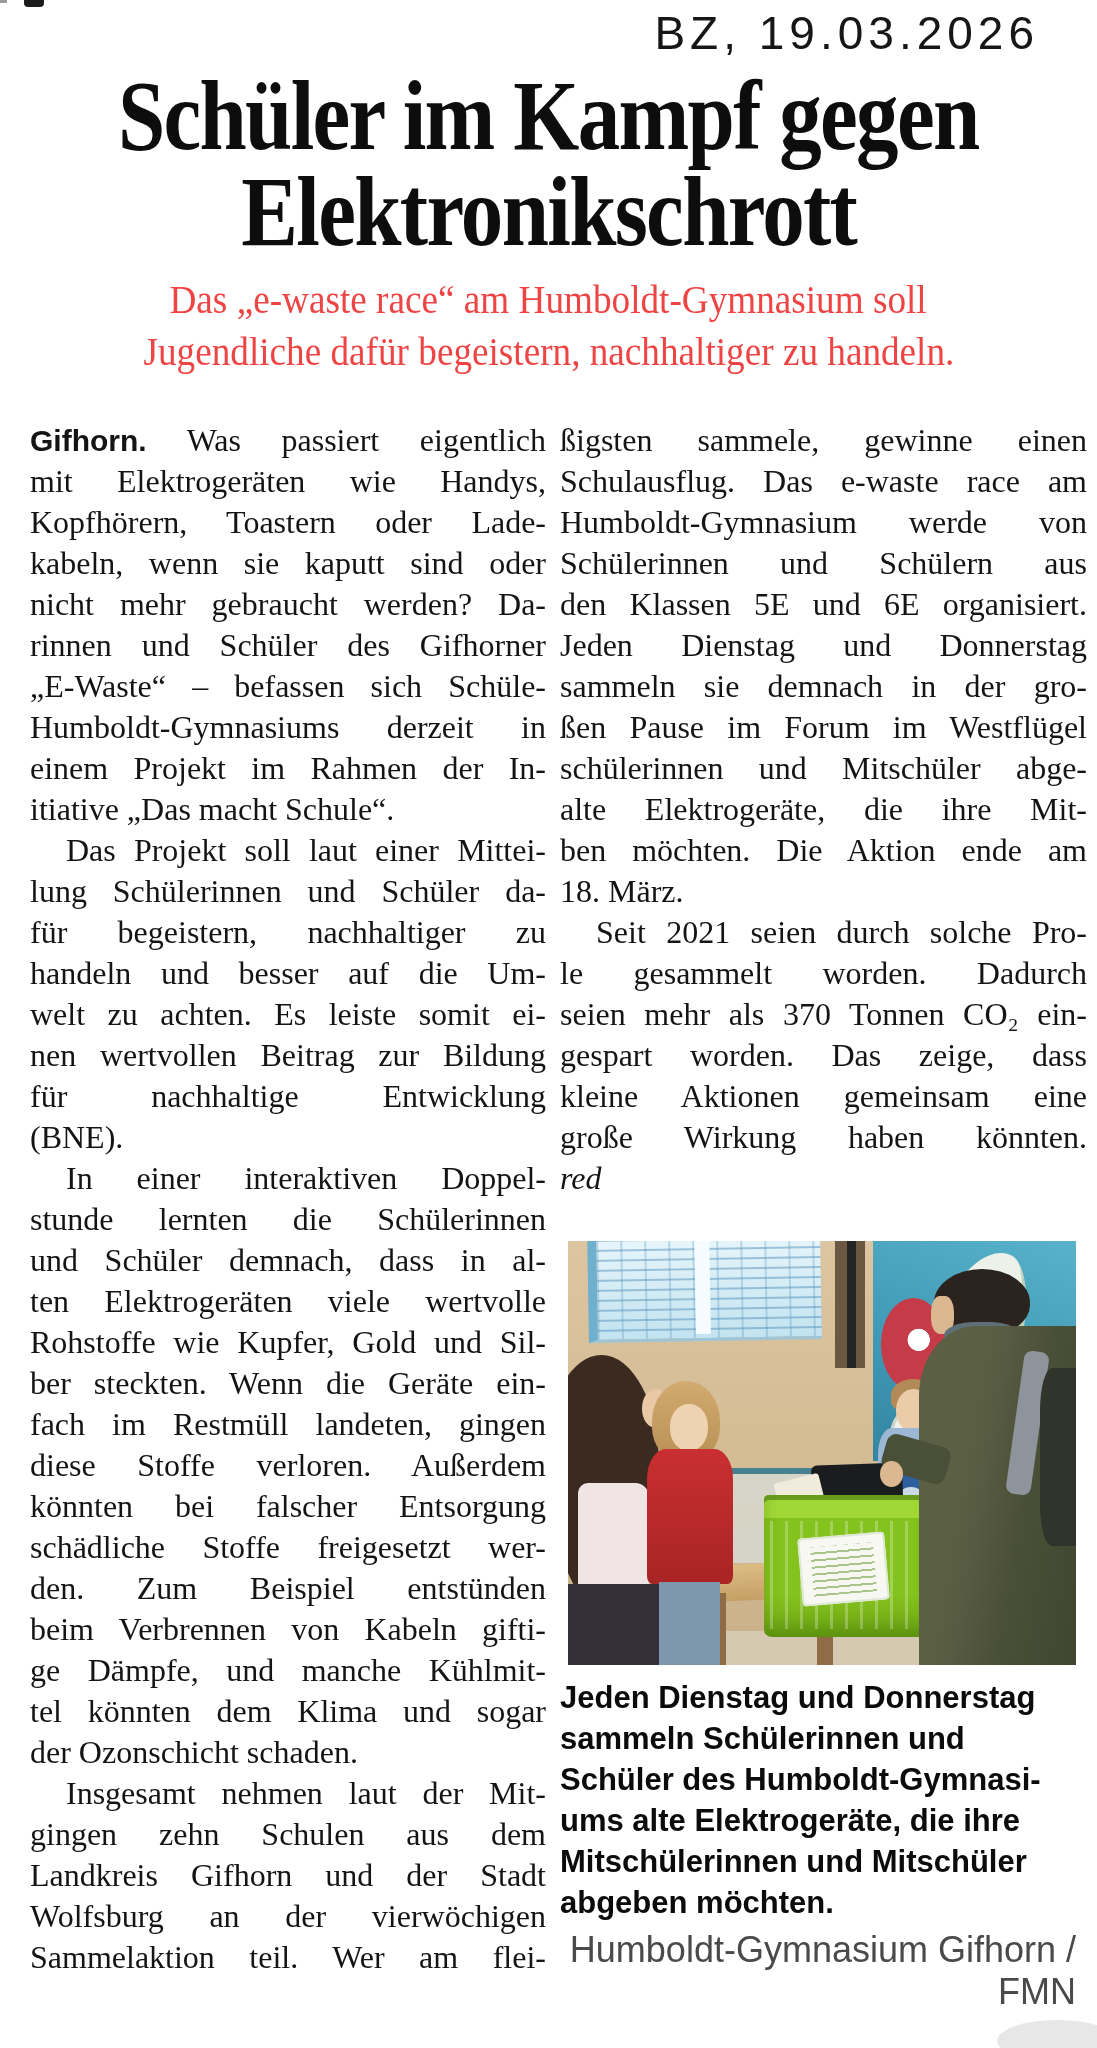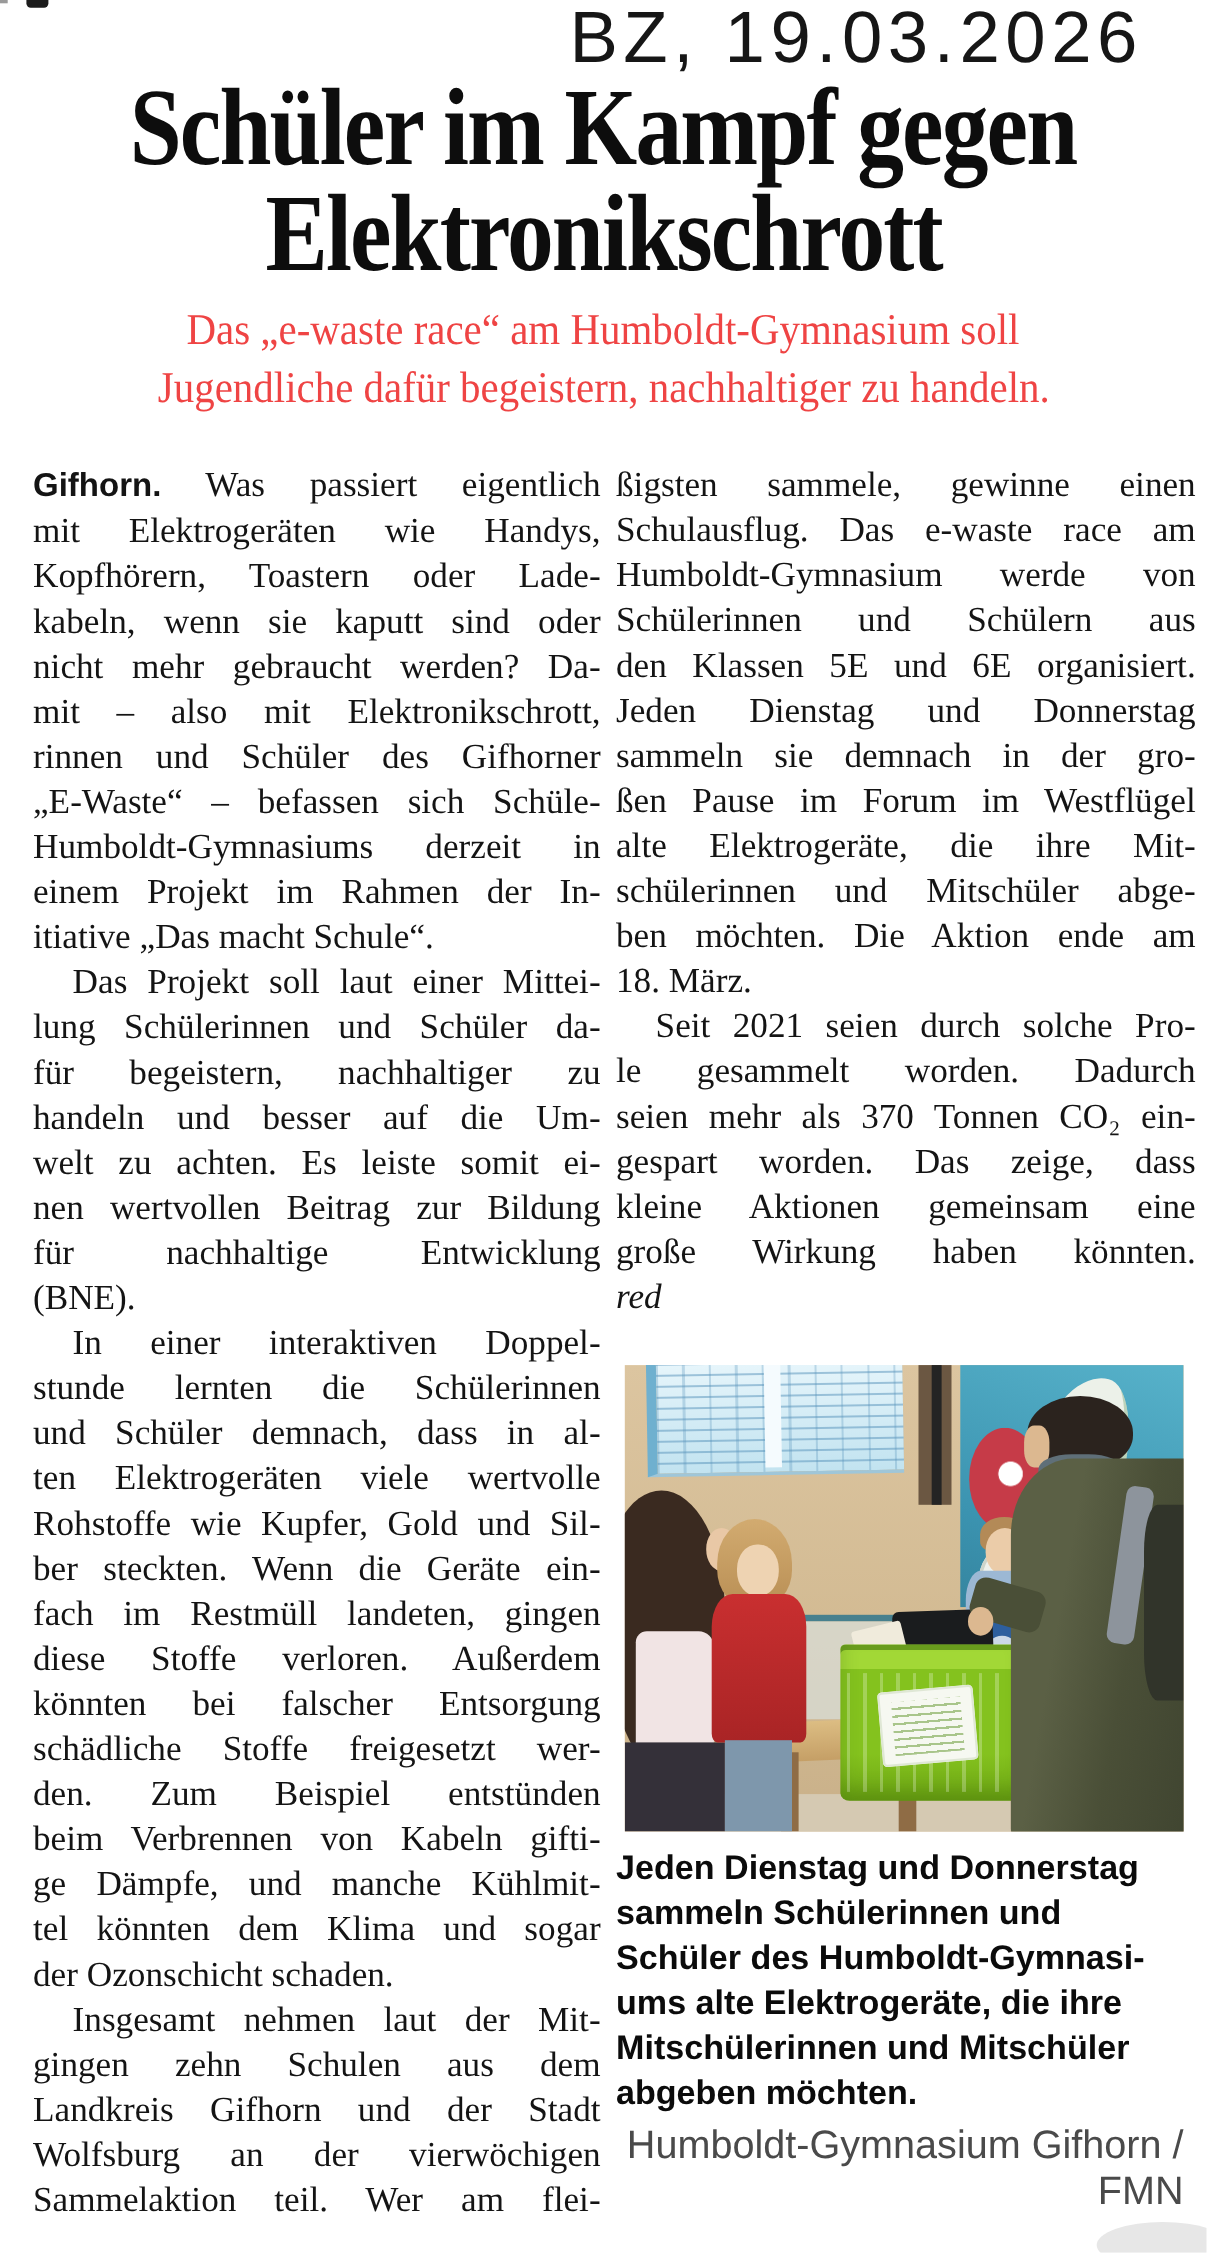--- a/index.html
+++ b/index.html
@@ -6,21 +6,21 @@
   .page {
     position:relative; width:1097px; height:2048px; overflow:hidden;
     background:#ffffff; color:#121212;
     font-family:"Liberation Serif", serif;
   }
 
   
   .pub-date {
     margin:2px 58px 0 0; text-align:right;
     font-family:"Liberation Sans", sans-serif;
-    font-size:66px; line-height:62px; letter-spacing:5px; color:#161616;
+    font-size:46px; line-height:62px; letter-spacing:5px; color:#161616;
   }
   .headline { margin:4px 0 0 0; text-align:center; font-weight:700; }
   .hl-line { font-size:100px; line-height:96px; color:#0d0d0d; white-space:nowrap; }
   .hl-line > span { display:inline-block; transform:scaleX(.85); transform-origin:center; letter-spacing:-2px; }
   .subheadline { margin-top:14px; text-align:center; }
   .sh-line { font-size:40px; line-height:52px; color:#ef4444; white-space:nowrap; }
   .sh-line > span { display:inline-block; transform:scaleX(.93); transform-origin:center; }
 
   
   .body-cols { display:flex; margin:42px 0 0 30px; }
@@ -146,21 +146,20 @@
     <div class="sh-line"><span>Jugendliche dafür begeistern, nachhaltiger zu handeln.</span></div>
   </div>
 
   <div class="body-cols">
     <div class="col-left">
         <div class="bline"><span class="lead">Gifhorn.</span> Was passiert eigentlich</div>
         <div class="bline">mit Elektrogeräten wie Handys,</div>
         <div class="bline">Kopfhörern, Toastern oder Lade-</div>
         <div class="bline">kabeln, wenn sie kaputt sind oder</div>
         <div class="bline">nicht mehr gebraucht werden? Da-</div>
-        <div class="bline">mit – also mit Elektronikschrott,</div>
         <div class="bline">rinnen und Schüler des Gifhorner</div>
         <div class="bline">„E-Waste“ – befassen sich Schüle-</div>
         <div class="bline">Humboldt-Gymnasiums derzeit in</div>
         <div class="bline">einem Projekt im Rahmen der In-</div>
         <div class="bline endline">itiative „Das macht Schule“.</div>
         <div class="bline ind">Das Projekt soll laut einer Mittei-</div>
         <div class="bline">lung Schülerinnen und Schüler da-</div>
         <div class="bline">für begeistern, nachhaltiger zu</div>
         <div class="bline">handeln und besser auf die Um-</div>
         <div class="bline">welt zu achten. Es leiste somit ei-</div>
@@ -192,22 +191,22 @@
     <div class="col-right">
       <div>
           <div class="bline">ßigsten sammele, gewinne einen</div>
           <div class="bline">Schulausflug. Das e-waste race am</div>
           <div class="bline">Humboldt-Gymnasium werde von</div>
           <div class="bline">Schülerinnen und Schülern aus</div>
           <div class="bline">den Klassen 5E und 6E organisiert.</div>
           <div class="bline">Jeden Dienstag und Donnerstag</div>
           <div class="bline">sammeln sie demnach in der gro-</div>
           <div class="bline">ßen Pause im Forum im Westflügel</div>
+          <div class="bline">schülerinnen und Mitschüler abge-</div>
           <div class="bline">alte Elektrogeräte, die ihre Mit-</div>
-          <div class="bline">schülerinnen und Mitschüler abge-</div>
           <div class="bline">ben möchten. Die Aktion ende am</div>
           <div class="bline endline">18. März.</div>
           <div class="bline ind">Seit 2021 seien durch solche Pro-</div>
           <div class="bline">le gesammelt worden. Dadurch</div>
           <div class="bline">seien mehr als 370 Tonnen CO₂ ein-</div>
           <div class="bline">gespart worden. Das zeige, dass</div>
           <div class="bline">kleine Aktionen gemeinsam eine</div>
           <div class="bline">große Wirkung haben könnten.</div>
           <div class="bline endline it">red</div>
         </div>

